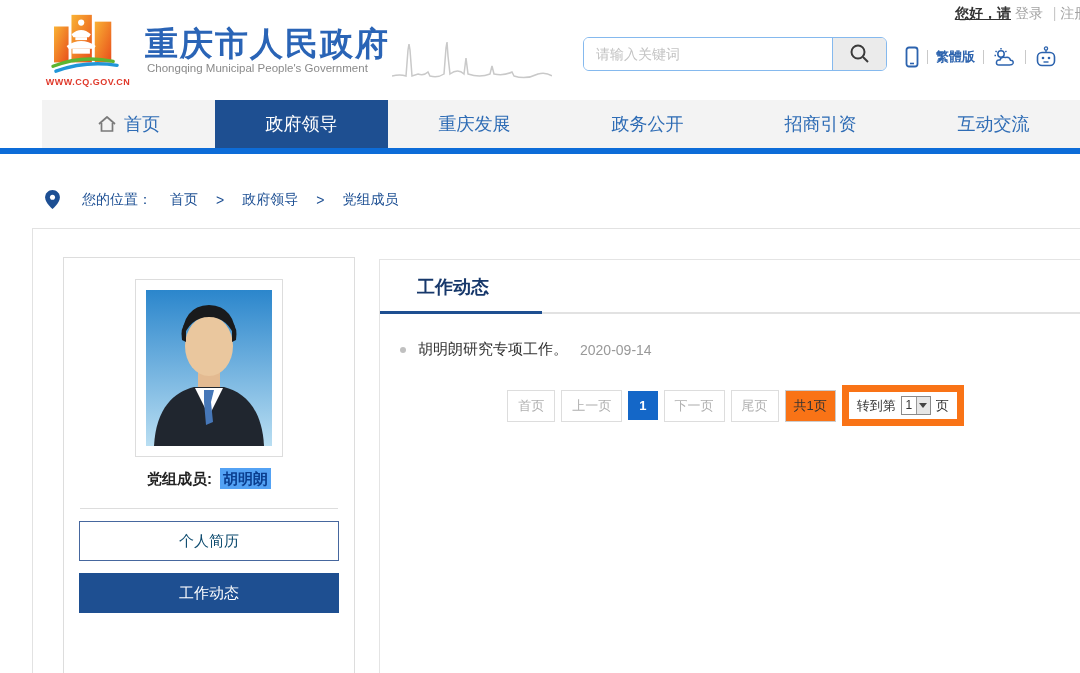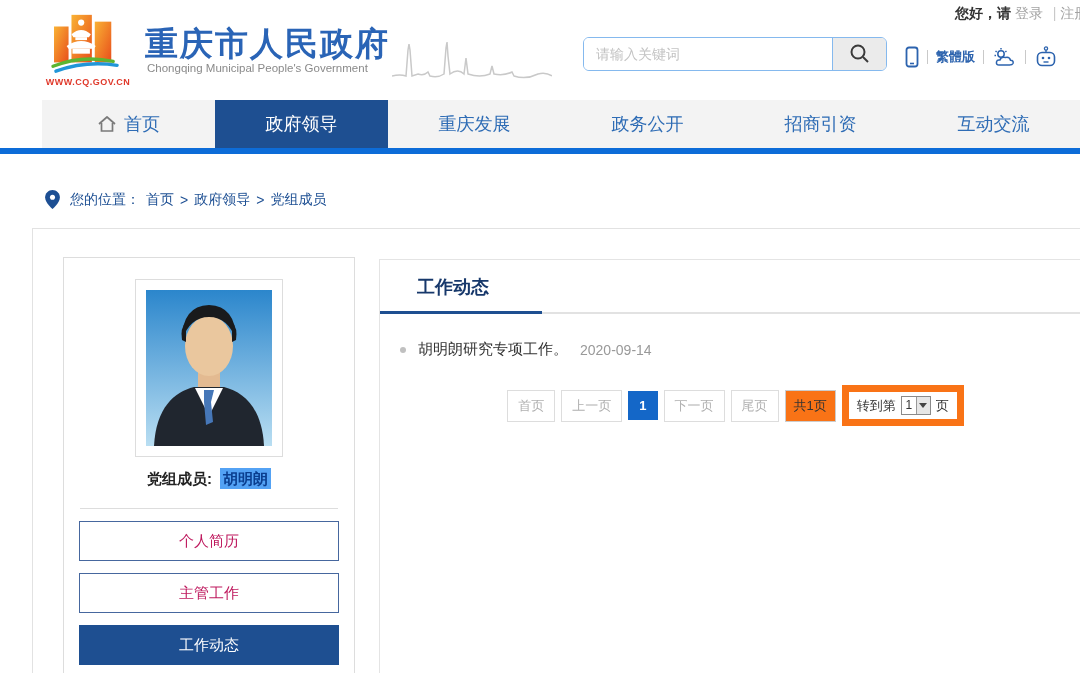--- a/index.html
+++ b/index.html
@@ -4,21 +4,21 @@
 <style>
   * { margin:0; padding:0; box-sizing:border-box; }
   html,body { width:1080px; height:673px; overflow:hidden; background:#fff;
     font-family:"Liberation Sans","DejaVu Sans",sans-serif; }
   body { position:relative; }
 
   
   .header { position:absolute; left:0; top:0; width:1080px; height:100px; background:#fff; }
 
   .user-bar { position:absolute; left:955px; top:5px; white-space:nowrap; font-size:14px; color:#333; }
-  .user-bar .greeting { font-weight:bold; color:#333; }
+  .user-bar .greeting { font-weight:bold; color:#333;text-decoration:underline; }
   .user-bar .link { color:#a3a3a3; margin-left:0; }
   .user-bar .sep { color:#c9c9c9; margin-left:6px; }
 
   .logo-icon { position:absolute; left:50px; top:10px; width:74px; height:66px; }
   .logo-url  { position:absolute; left:36px; top:77px; width:104px; text-align:center;
                font-size:9px; font-weight:bold; color:#e0392b; letter-spacing:.5px; }
   .logo-title{ position:absolute; left:145px; top:22px; font-size:33px; font-weight:bold;
                color:#2a64b6; letter-spacing:2px; }
   .logo-sub  { position:absolute; left:147px; top:62px; font-size:11.5px; color:#8a8a8a; }
   .skyline   { position:absolute; left:392px; top:36px; width:160px; height:46px; }
@@ -39,41 +39,41 @@
   
   .nav { position:absolute; left:42px; top:100px; width:1038px; height:48px;
          background:#f3f3f3; display:flex; }
   .nav-item { flex:1; display:flex; align-items:center; justify-content:center; gap:7px;
               font-size:18px; color:#2e6cb5; cursor:pointer; }
   .nav-item.active { background:#1e4f91; color:#fff; }
   .nav-blue-bar { position:absolute; left:0; top:148px; width:1080px; height:6px; background:#0d6cd8; }
 
   
   .breadcrumb { position:absolute; left:45px; top:190px; display:flex; align-items:center;
-                gap:6px; font-size:14px; color:#1d4f93; }
+                gap:18px; font-size:14px; color:#1d4f93; }
   .breadcrumb .crumb { color:#1d4f93; }
   .breadcrumb .pin { margin-right:4px; display:flex; }
 
   
   .wrapper { position:absolute; left:32px; top:228px; width:1056px; height:460px;
              border:1px solid #e2e2e2; background:#fff; }
 
   
   .profile-panel { position:absolute; left:30px; top:28px; width:292px; bottom:-5px;
                    border:1px solid #ddd; background:#fff; }
   .photo-frame { margin:21px auto 0; width:148px; height:178px; border:1px solid #ddd;
                  padding:10px; background:#fff; }
   .photo-frame svg { display:block; width:126px; height:156px; }
   .officer-line { margin-top:13px; text-align:center; font-size:15px; }
   .officer-role { font-weight:bold; color:#222; }
   .officer-name { background:#53a2f4; color:#0a3e8f; font-weight:bold; padding:2px 3px; margin-left:4px; }
   .profile-divider { width:258px; margin:19px auto 0; border-top:1px solid #ddd; }
   .profile-menu { width:260px; margin:0 auto; }
   .menu-btn { width:260px; height:40px; margin-top:12px; border:1px solid #46679e; background:#fff;
-              color:#be185d; font-size:15px; display:flex; align-items:center; justify-content:center;
+              color:#0c4a6e; font-size:15px; display:flex; align-items:center; justify-content:center;
               cursor:pointer; font-family:"Liberation Sans","DejaVu Sans",sans-serif; }
   .menu-btn.active { background:#1e4f91; color:#fff; border-color:#1e4f91; }
 
   
   .main-panel { position:absolute; left:346px; top:30px; right:-5px; bottom:-5px;
                 border:1px solid #e4e4e4; background:#fff; }
   .panel-header { position:relative; height:54px; border-bottom:2px solid #e2e2e2; }
   .panel-title { position:absolute; left:37px; top:0; line-height:54px; font-size:18px;
                  font-weight:bold; color:#17386b; }
   .panel-title-underline { position:absolute; left:0; bottom:-2px; width:162px; height:3px;
@@ -240,21 +240,20 @@
         <path d="M90,50 Q92,38 86,32 L86,52 Z" fill="#191a1c"></path>
       </svg>
     </div>
     <div class="officer-line">
       <span class="officer-role">党组成员:</span>
       <span class="officer-name">胡明朗</span>
     </div>
     <div class="profile-divider"></div>
     <div class="profile-menu">
       <button class="menu-btn">个人简历</button>
-      <button class="menu-btn">主管工作</button>
       <button class="menu-btn active">工作动态</button>
     </div>
   </div>
 
   <div class="main-panel">
     <div class="panel-header">
       <div class="panel-title">工作动态</div>
       <div class="panel-title-underline"></div>
     </div>
     <div class="news-list">

